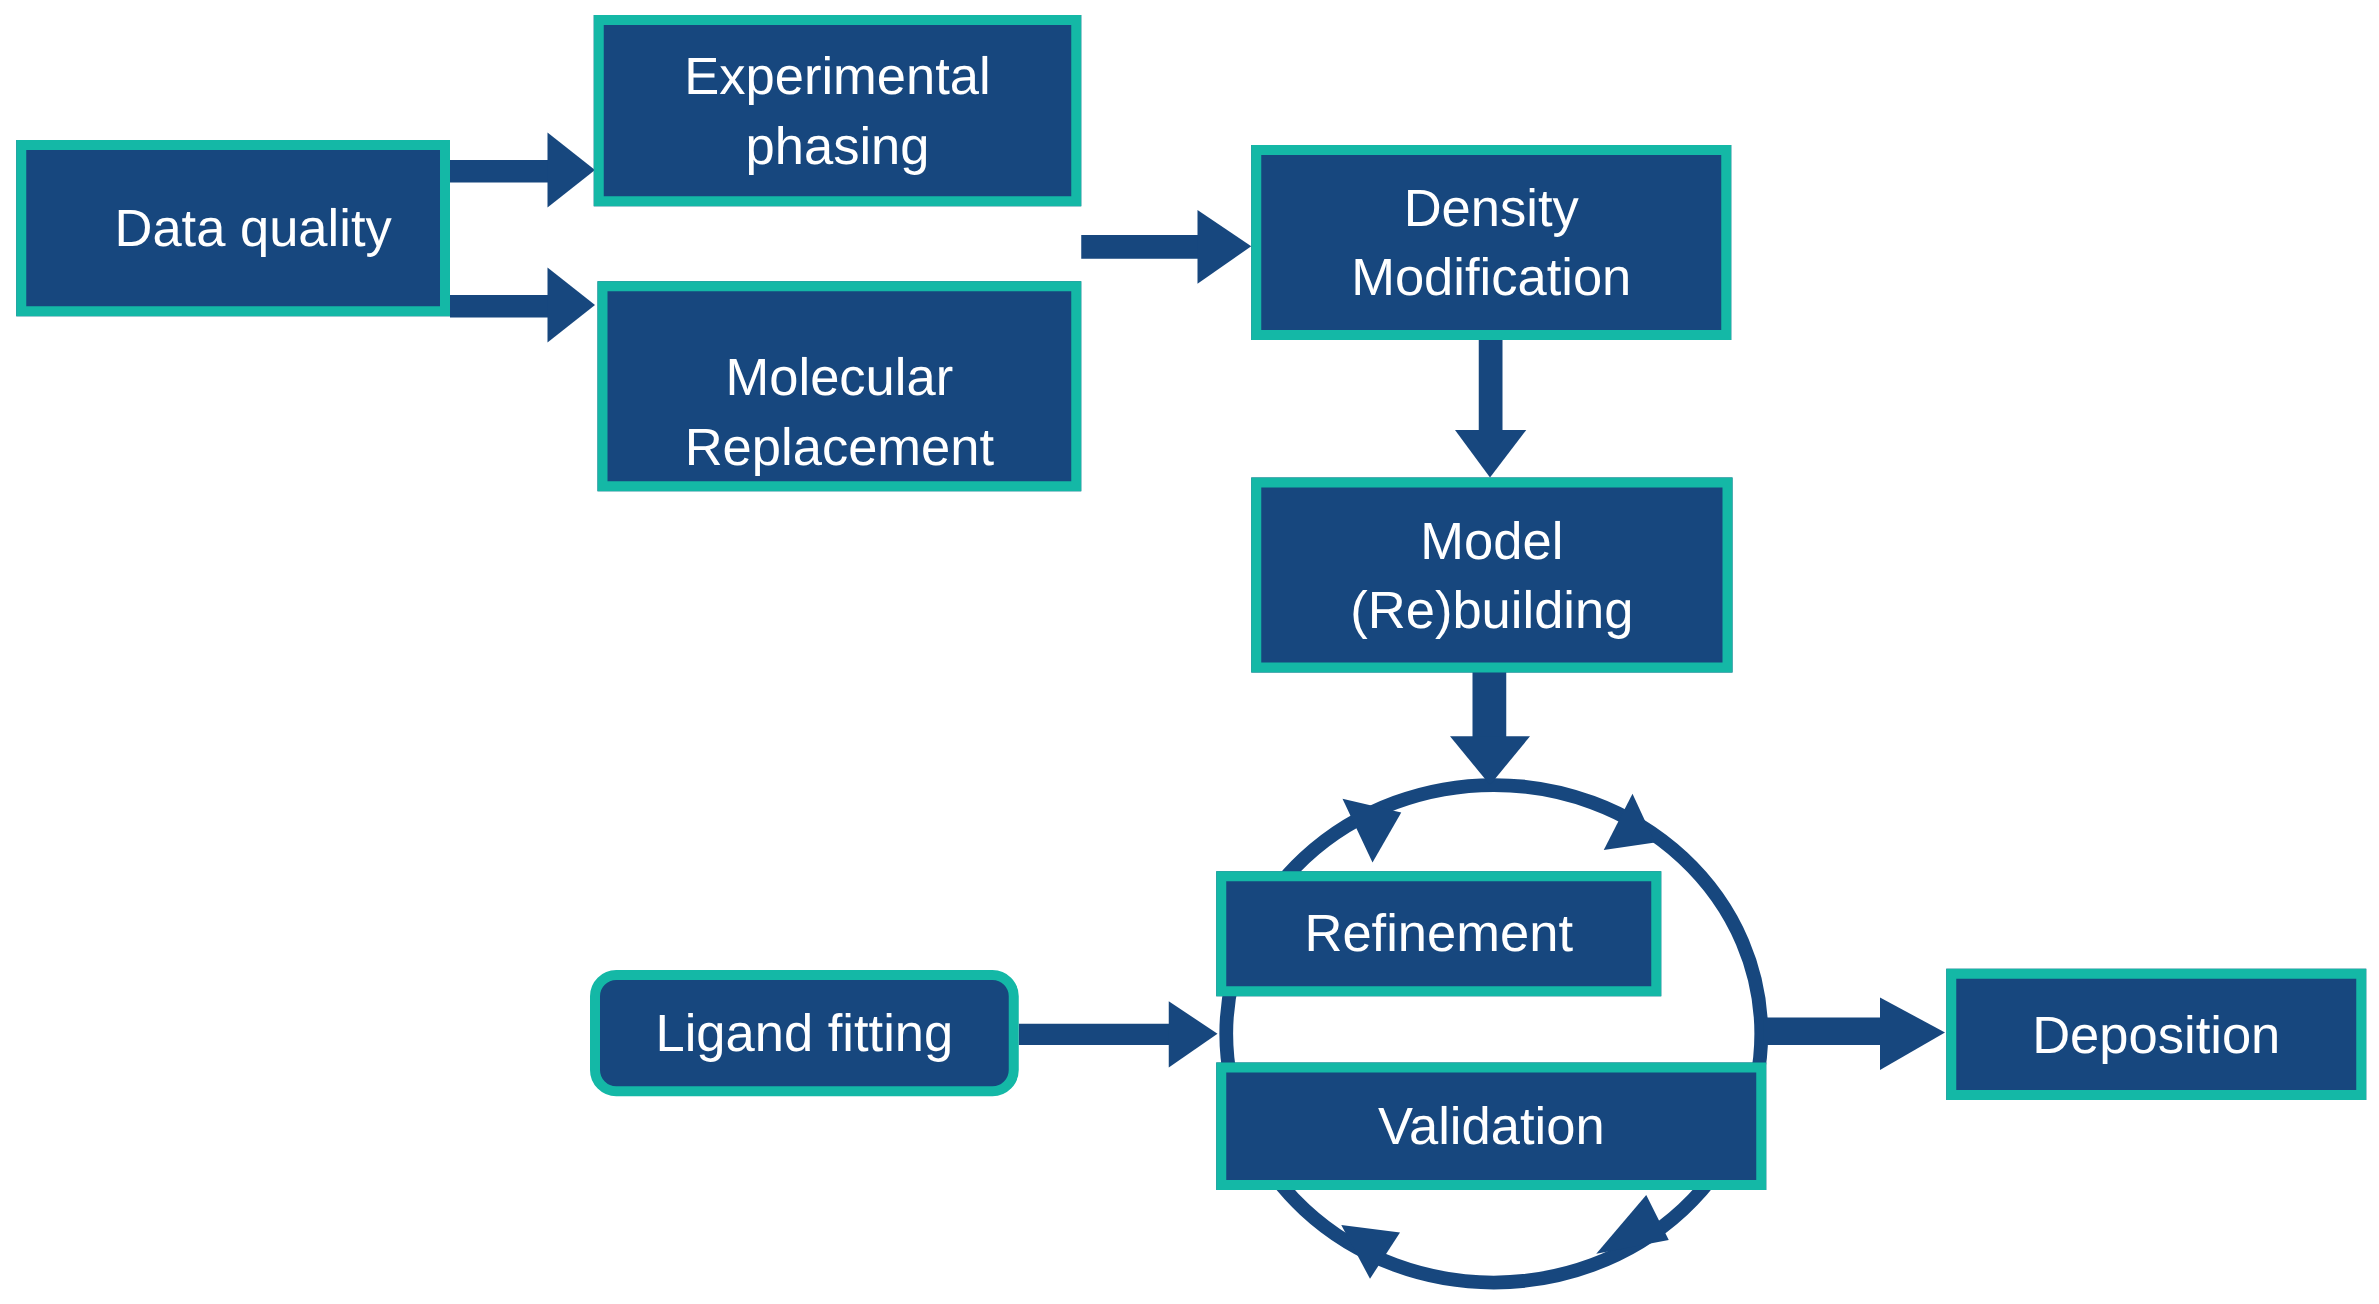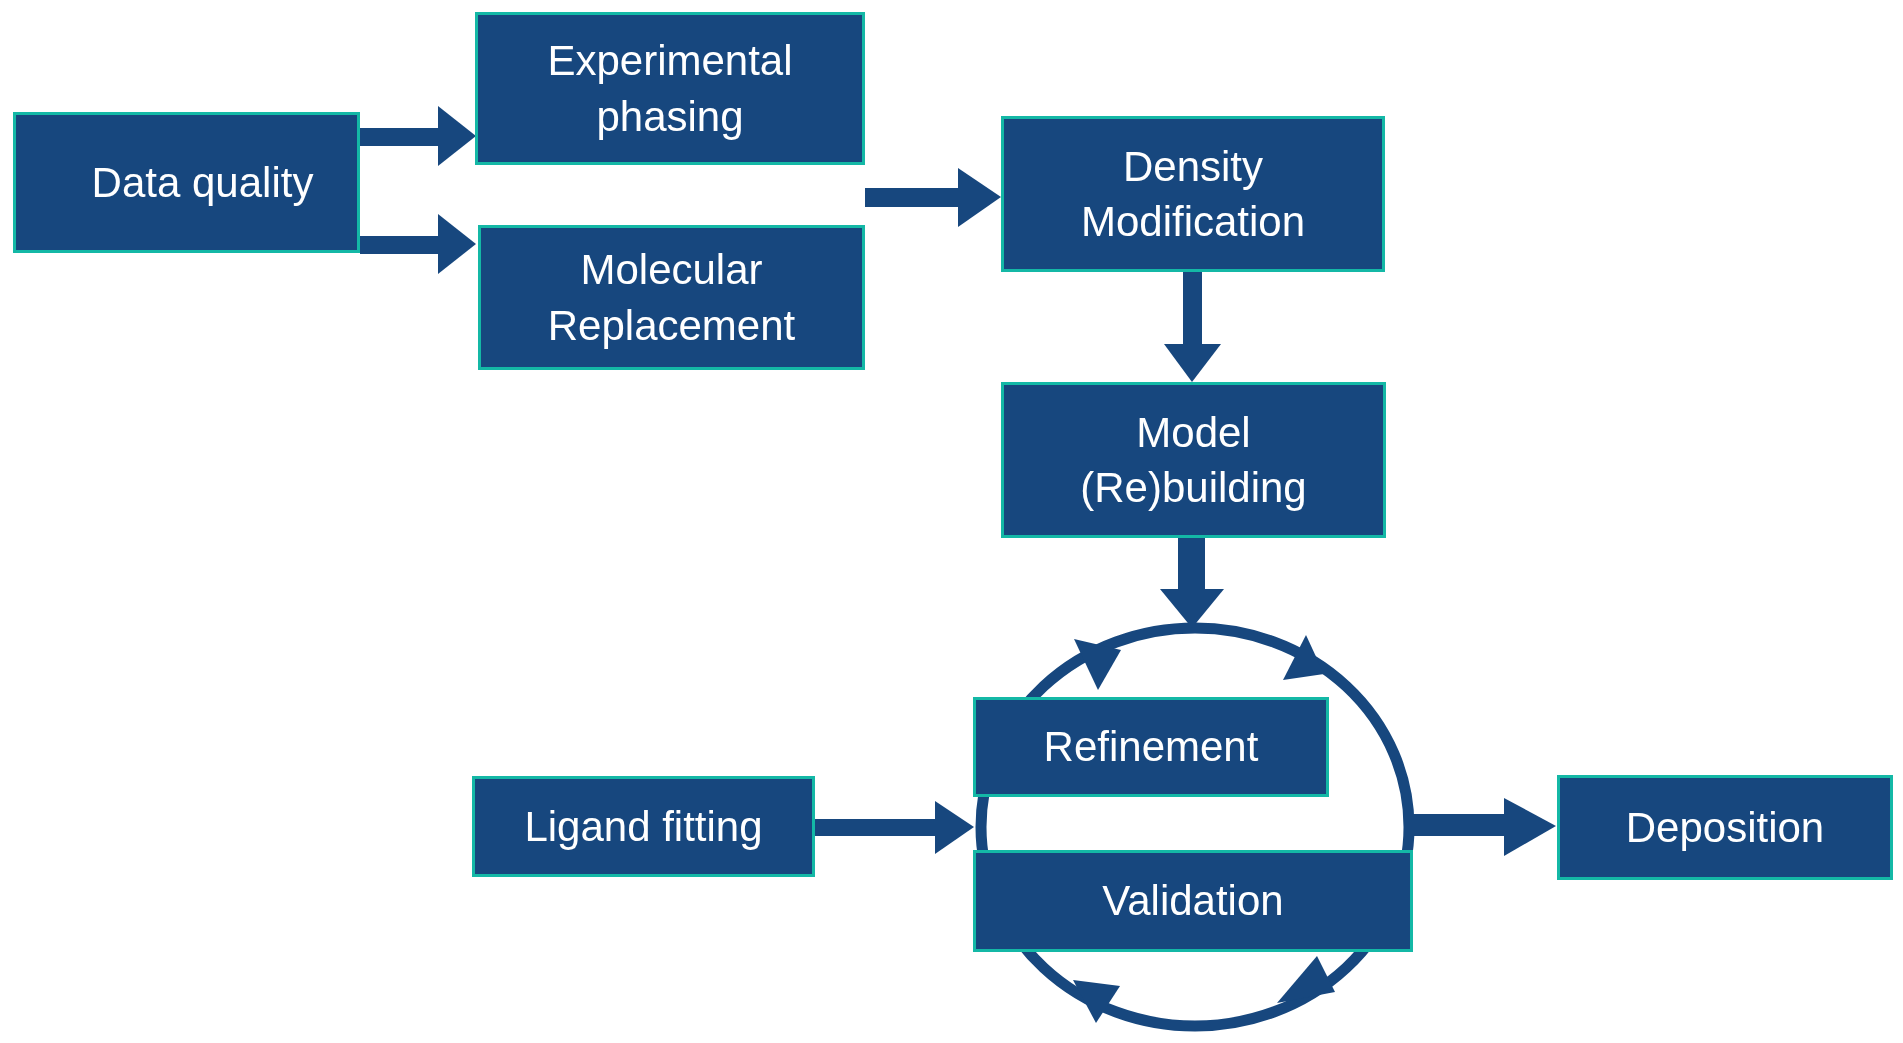--- a/index.html
+++ b/index.html
@@ -19,41 +19,41 @@
   }
   #connectors {
     position: absolute;
     left: 0; top: 0;
     z-index: 0;
   }
   .node {
     position: absolute;
     box-sizing: border-box;
     background: #17477E;
-    border: 3px solid #14b8a6;
+    border: 8px solid #14b8a6;
     color: #FFFFFF;
     display: flex;
     flex-direction: column;
     align-items: center;
     justify-content: center;
     text-align: center;
     font-size: 42px;
     line-height: 1.32;
     z-index: 1;
     white-space: nowrap;
   }
   
   #node-data-quality        { left: 13px;   top: 112px; width: 347px; height: 141px; padding-left: 32px; }
   #node-experimental        { left: 475px;  top: 12px;  width: 390px; height: 153px; }
-  #node-molecular           { left: 478px;  top: 225px; width: 387px; height: 145px; }
+  #node-molecular           { left: 478px;  top: 225px; width: 387px; height: 168px; justify-content: flex-end; }
   #node-density             { left: 1001px; top: 116px; width: 384px; height: 156px; }
   #node-model               { left: 1001px; top: 382px; width: 385px; height: 156px; }
   #node-refinement          { left: 973px;  top: 697px; width: 356px; height: 100px; }
   #node-validation          { left: 973px;  top: 850px; width: 440px; height: 102px; }
-  #node-ligand              { left: 472px;  top: 776px; width: 343px; height: 101px; }
+  #node-ligand              { left: 472px;  top: 776px; width: 343px; height: 101px; border-radius: 21px; }
   #node-deposition          { left: 1557px; top: 775px; width: 336px; height: 105px; text-align: right; }
 </style>
 </head>
 <body>
 
 <div id="stage">
 
   <svg id="connectors" width="1903" height="1043" viewBox="0 0 1903 1043">
 
     <ellipse cx="1195" cy="827" rx="214" ry="199" fill="none" stroke="#17477E" stroke-width="11"></ellipse>

